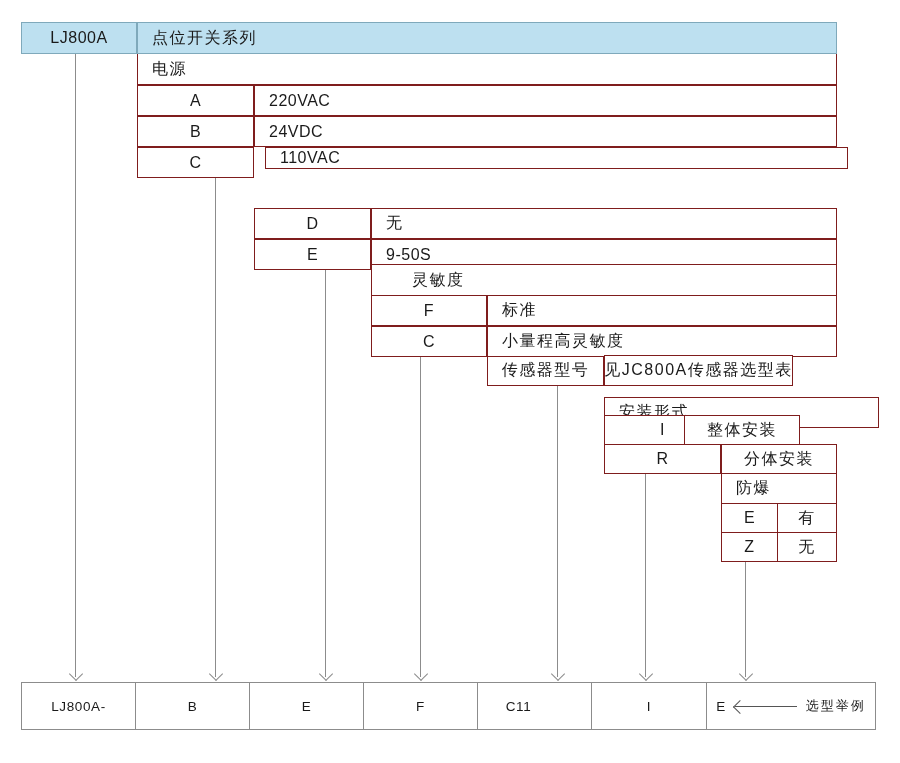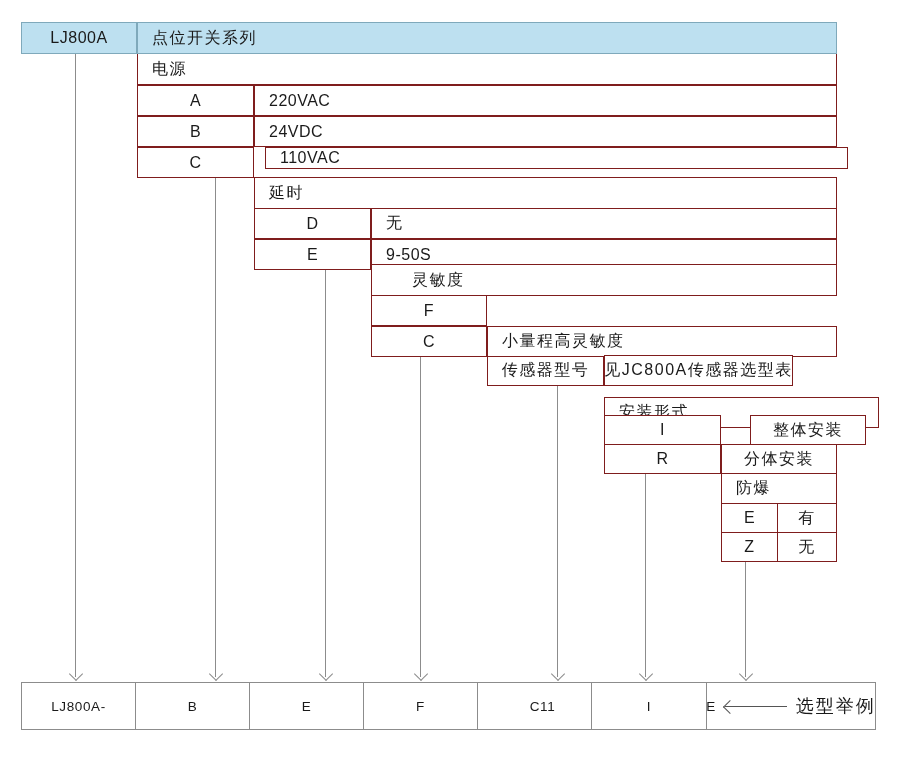--- a/index.html
+++ b/index.html
@@ -71,63 +71,63 @@
   }
   .ex-arrow .bar{
     position:absolute;left:0;top:5px;width:62px;height:1px;background:#555;
   }
   .ex-arrow .tip{
     position:absolute;left:0;top:1px;
     width:9px;height:9px;
     border-left:1px solid #555;border-bottom:1px solid #555;
     transform:rotate(45deg);
   }
-  .ex-label{font-size:18px;letter-spacing:2px;}
+  .ex-label{font-size:13px;letter-spacing:2px;}
 </style>
 </head>
 <body>
 
 <div id="stage">
 
   <div class="cell hdr center" style="left:21px;top:22px;width:116px;height:32px;">LJ800A</div>
   <div class="cell left cn" style="left:137px;top:53px;width:700px;height:32px;">电源</div>
 
   <div class="cell hdr left cn" style="left:137px;top:22px;width:700px;height:32px;">点位开关系列</div>
 
   <div class="cell center" style="left:137px;top:85px;width:117px;height:31px;">A</div>
   <div class="cell left" style="left:254px;top:85px;width:583px;height:31px;">220VAC</div>
 
   <div class="cell center" style="left:137px;top:116px;width:117px;height:31px;">B</div>
   <div class="cell left" style="left:254px;top:116px;width:583px;height:31px;">24VDC</div>
 
   <div class="cell center" style="left:137px;top:147px;width:117px;height:31px;">C</div>
   <div class="cell left" style="left:240px;top:147px;width:583px;height:22px;margin-left:25px;">110VAC</div>
 
-  <div class="cell left cn" style="left:254px;top:177px;width:583px;height:32px;">延时</div>
 
   <div class="cell center" style="left:254px;top:208px;width:117px;height:31px;">D</div>
   <div class="cell left" style="left:371px;top:208px;width:466px;height:31px;">无</div>
 
   <div class="cell center" style="left:254px;top:239px;width:117px;height:31px;">E</div>
   <div class="cell left" style="left:371px;top:239px;width:466px;height:31px;">9-50S</div>
 
   <div class="cell left cn" style="left:371px;top:264px;width:466px;height:32px;padding-left:40px;">灵敏度</div>
 
   <div class="cell center" style="left:371px;top:295px;width:116px;height:31px;">F</div>
+  <div class="cell left cn" style="left:487px;top:295px;width:350px;height:31px;">标准</div>
 
   <div class="cell center" style="left:371px;top:326px;width:116px;height:31px;">C</div>
   <div class="cell center cn" style="left:487px;top:355px;width:117px;height:31px;">传感器型号</div>
 
   <div class="cell left cn" style="left:487px;top:326px;width:350px;height:31px;">小量程高灵敏度</div>
   <div class="cell center cn" style="left:604px;top:355px;width:189px;height:31px;">见JC800A传感器选型表</div>
 
   <div class="cell left cn" style="left:604px;top:397px;width:275px;height:31px;">安装形式</div>
 
   <div class="cell center" style="left:604px;top:415px;width:117px;height:30px;">I</div>
-  <div class="cell center cn" style="left:750px;top:415px;width:116px;height:30px;">整体安装</div>
+  <div class="cell center cn" style="left:684px;top:415px;width:116px;height:30px;">整体安装</div>
 
   <div class="cell center" style="left:604px;top:444px;width:117px;height:30px;">R</div>
   <div class="cell center cn" style="left:721px;top:444px;width:116px;height:30px;">分体安装</div>
 
   <div class="cell left cn" style="left:721px;top:473px;width:116px;height:31px;">防爆</div>
 
   <div class="cell center" style="left:721px;top:503px;width:57px;height:30px;">E</div>
   <div class="cell center cn" style="left:777px;top:503px;width:60px;height:30px;">有</div>
 
   <div class="cell center" style="left:721px;top:532px;width:57px;height:30px;">Z</div>
@@ -175,21 +175,21 @@
 
     <div class="sum-cell" style="left:114px;width:113px;">B</div>
     <div class="sum-div" style="left:227px;"></div>
 
     <div class="sum-cell" style="left:228px;width:113px;">E</div>
     <div class="sum-div" style="left:341px;"></div>
 
     <div class="sum-cell" style="left:342px;width:113px;">F</div>
     <div class="sum-div" style="left:455px;"></div>
 
-    <div class="sum-cell" style="left:464px;width:113px;">C11</div>
+    <div class="sum-cell" style="left:440px;width:113px;">C11</div>
     <div class="sum-div" style="left:569px;"></div>
 
     <div class="sum-cell" style="left:570px;width:114px;">I</div>
     <div class="sum-div" style="left:684px;"></div>
 
     <div class="sum-cell" style="left:685px;width:168px;">
       <span class="example-inner">
         <span class="ex-code">E</span>
         <span class="ex-arrow">
           <span class="bar"></span>

